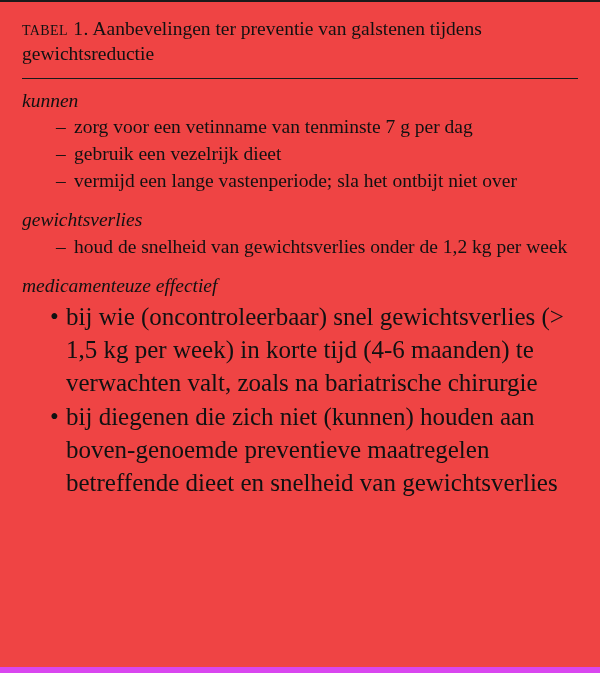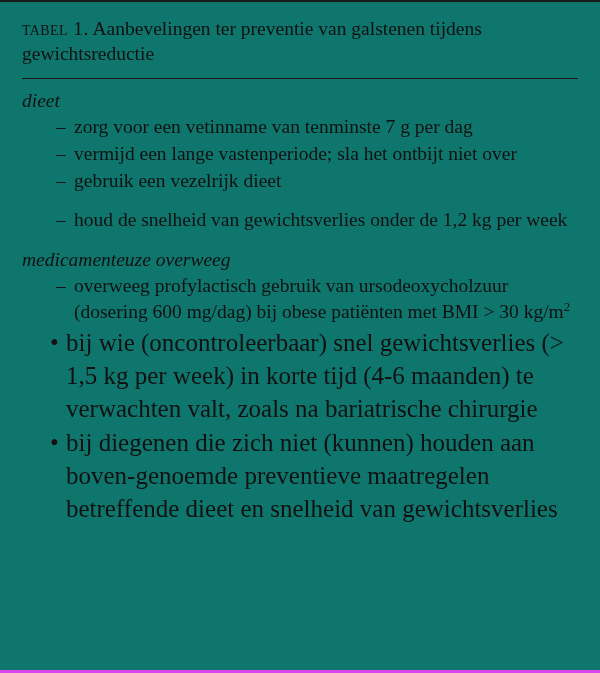--- a/index.html
+++ b/index.html
@@ -9,23 +9,23 @@
   }
   body {
     width: 600px;
     height: 673px;
     font-family: "Liberation Serif", serif;
   }
   .table-box {
     box-sizing: border-box;
     width: 600px;
     height: 673px;
-    background: #0f766e;
+    background: #ef4444;
     border-top: 2px solid #1a1a1a;
-    border-bottom: 3px solid #d946ef;
+    border-bottom: 6px solid #d946ef;
     padding: 14px 22px 10px 22px;
     color: #111111;
   }
   .caption {
     font-size: 19.5px;
     line-height: 1.30;
     padding-bottom: 11px;
   }
   .caption .label {
     font-variant: small-caps;
@@ -84,43 +84,41 @@
 <div class="table-box">
 
   <div class="caption">
     <span class="label">tabel 1.</span>
     <span>Aanbevelingen ter preventie van galstenen tijdens gewichtsreductie</span>
   </div>
 
   <div class="rule"></div>
 
   <div class="section">
-    <div class="sec-title">dieet</div>
+    <div class="sec-title">kunnen</div>
     <div class="item">
       <span class="dash">–</span><span>zorg voor een vetinname van tenminste 7 g per dag</span>
     </div>
     <div class="item">
-      <span class="dash">–</span><span>vermijd een lange vastenperiode; sla het ontbijt niet over</span>
+      <span class="dash">–</span><span>gebruik een vezelrijk dieet</span>
     </div>
     <div class="item">
-      <span class="dash">–</span><span>gebruik een vezelrijk dieet</span>
+      <span class="dash">–</span><span>vermijd een lange vastenperiode; sla het ontbijt niet over</span>
     </div>
   </div>
 
   <div class="section">
+    <div class="sec-title">gewichtsverlies</div>
     <div class="item">
       <span class="dash">–</span><span>houd de snelheid van gewichtsverlies onder de 1,2 kg per week</span>
     </div>
   </div>
 
   <div class="section">
-    <div class="sec-title">medicamenteuze overweeg</div>
-    <div class="item">
-      <span class="dash">–</span><span>overweeg profylactisch gebruik van ursodeoxycholzuur (dosering 600 mg/dag) bij obese patiënten met BMI &gt; 30 kg/m</span><sup>2</sup>
-    </div>
+    <div class="sec-title">medicamenteuze effectief</div>
     <div class="sub">
       <span class="bullet">•</span><span>bij wie (oncontroleerbaar) snel gewichtsverlies (&gt; 1,5 kg per week) in korte tijd (4-6 maanden) te verwachten valt, zoals na bariatrische chirurgie</span>
     </div>
     <div class="sub">
       <span class="bullet">•</span><span>bij diegenen die zich niet (kunnen) houden aan boven-genoemde preventieve maatregelen betreffende dieet en snelheid van gewichtsverlies</span>
     </div>
   </div>
 
 </div>
 

